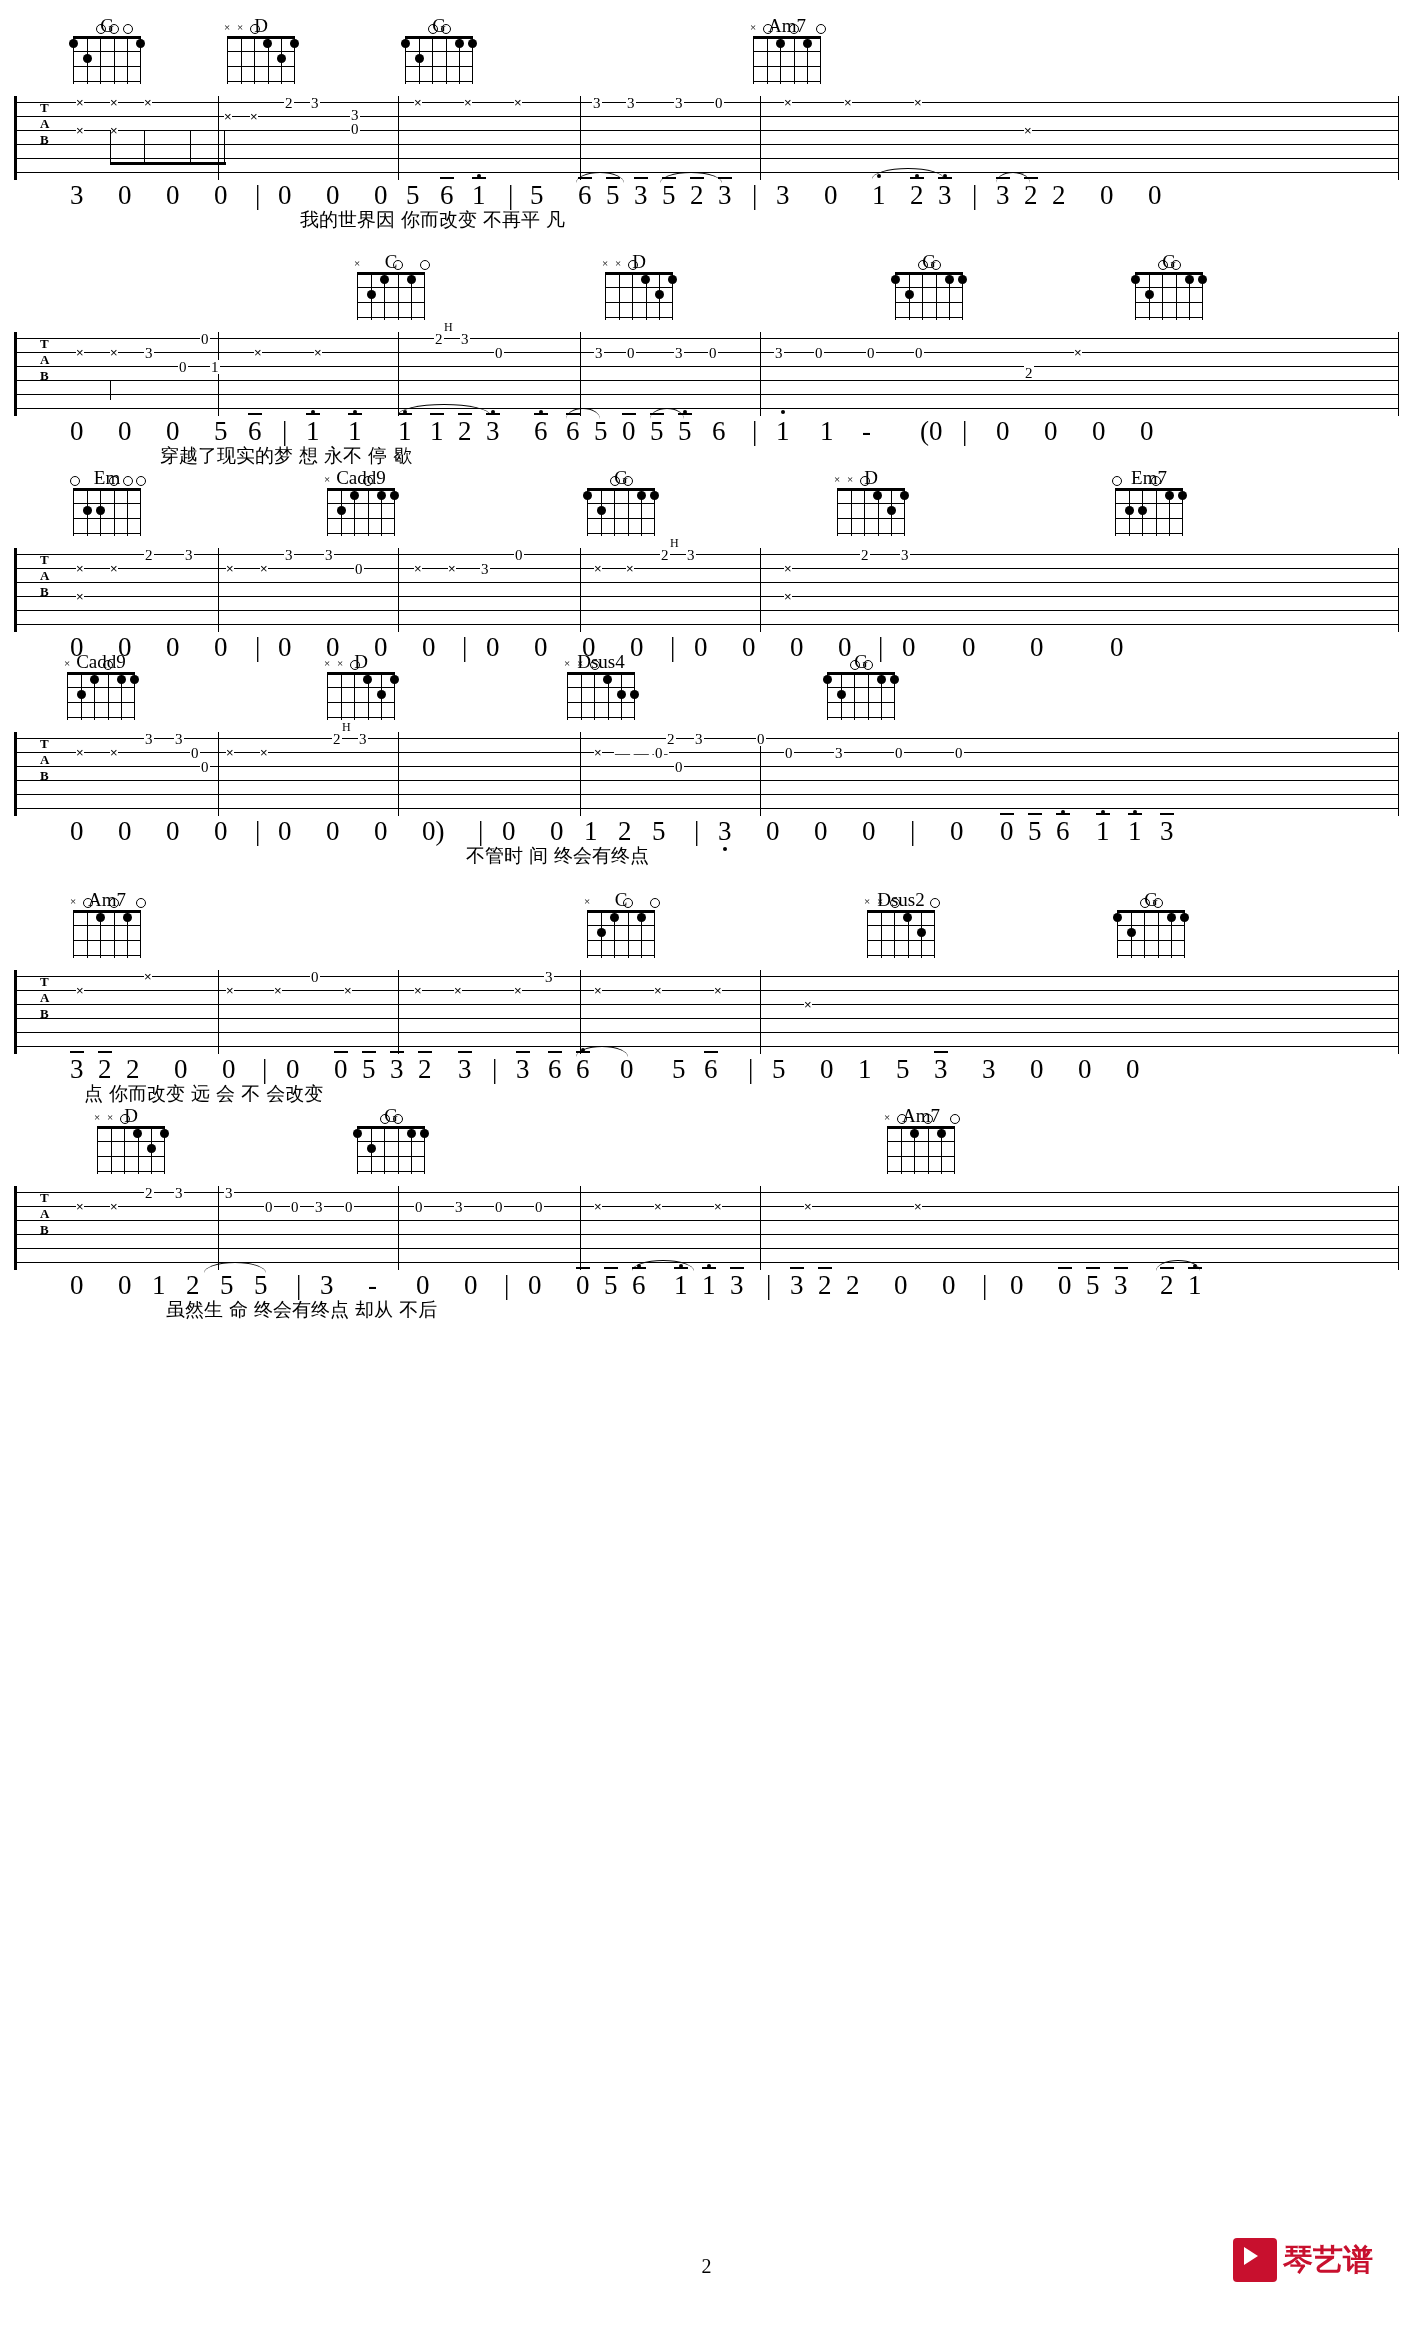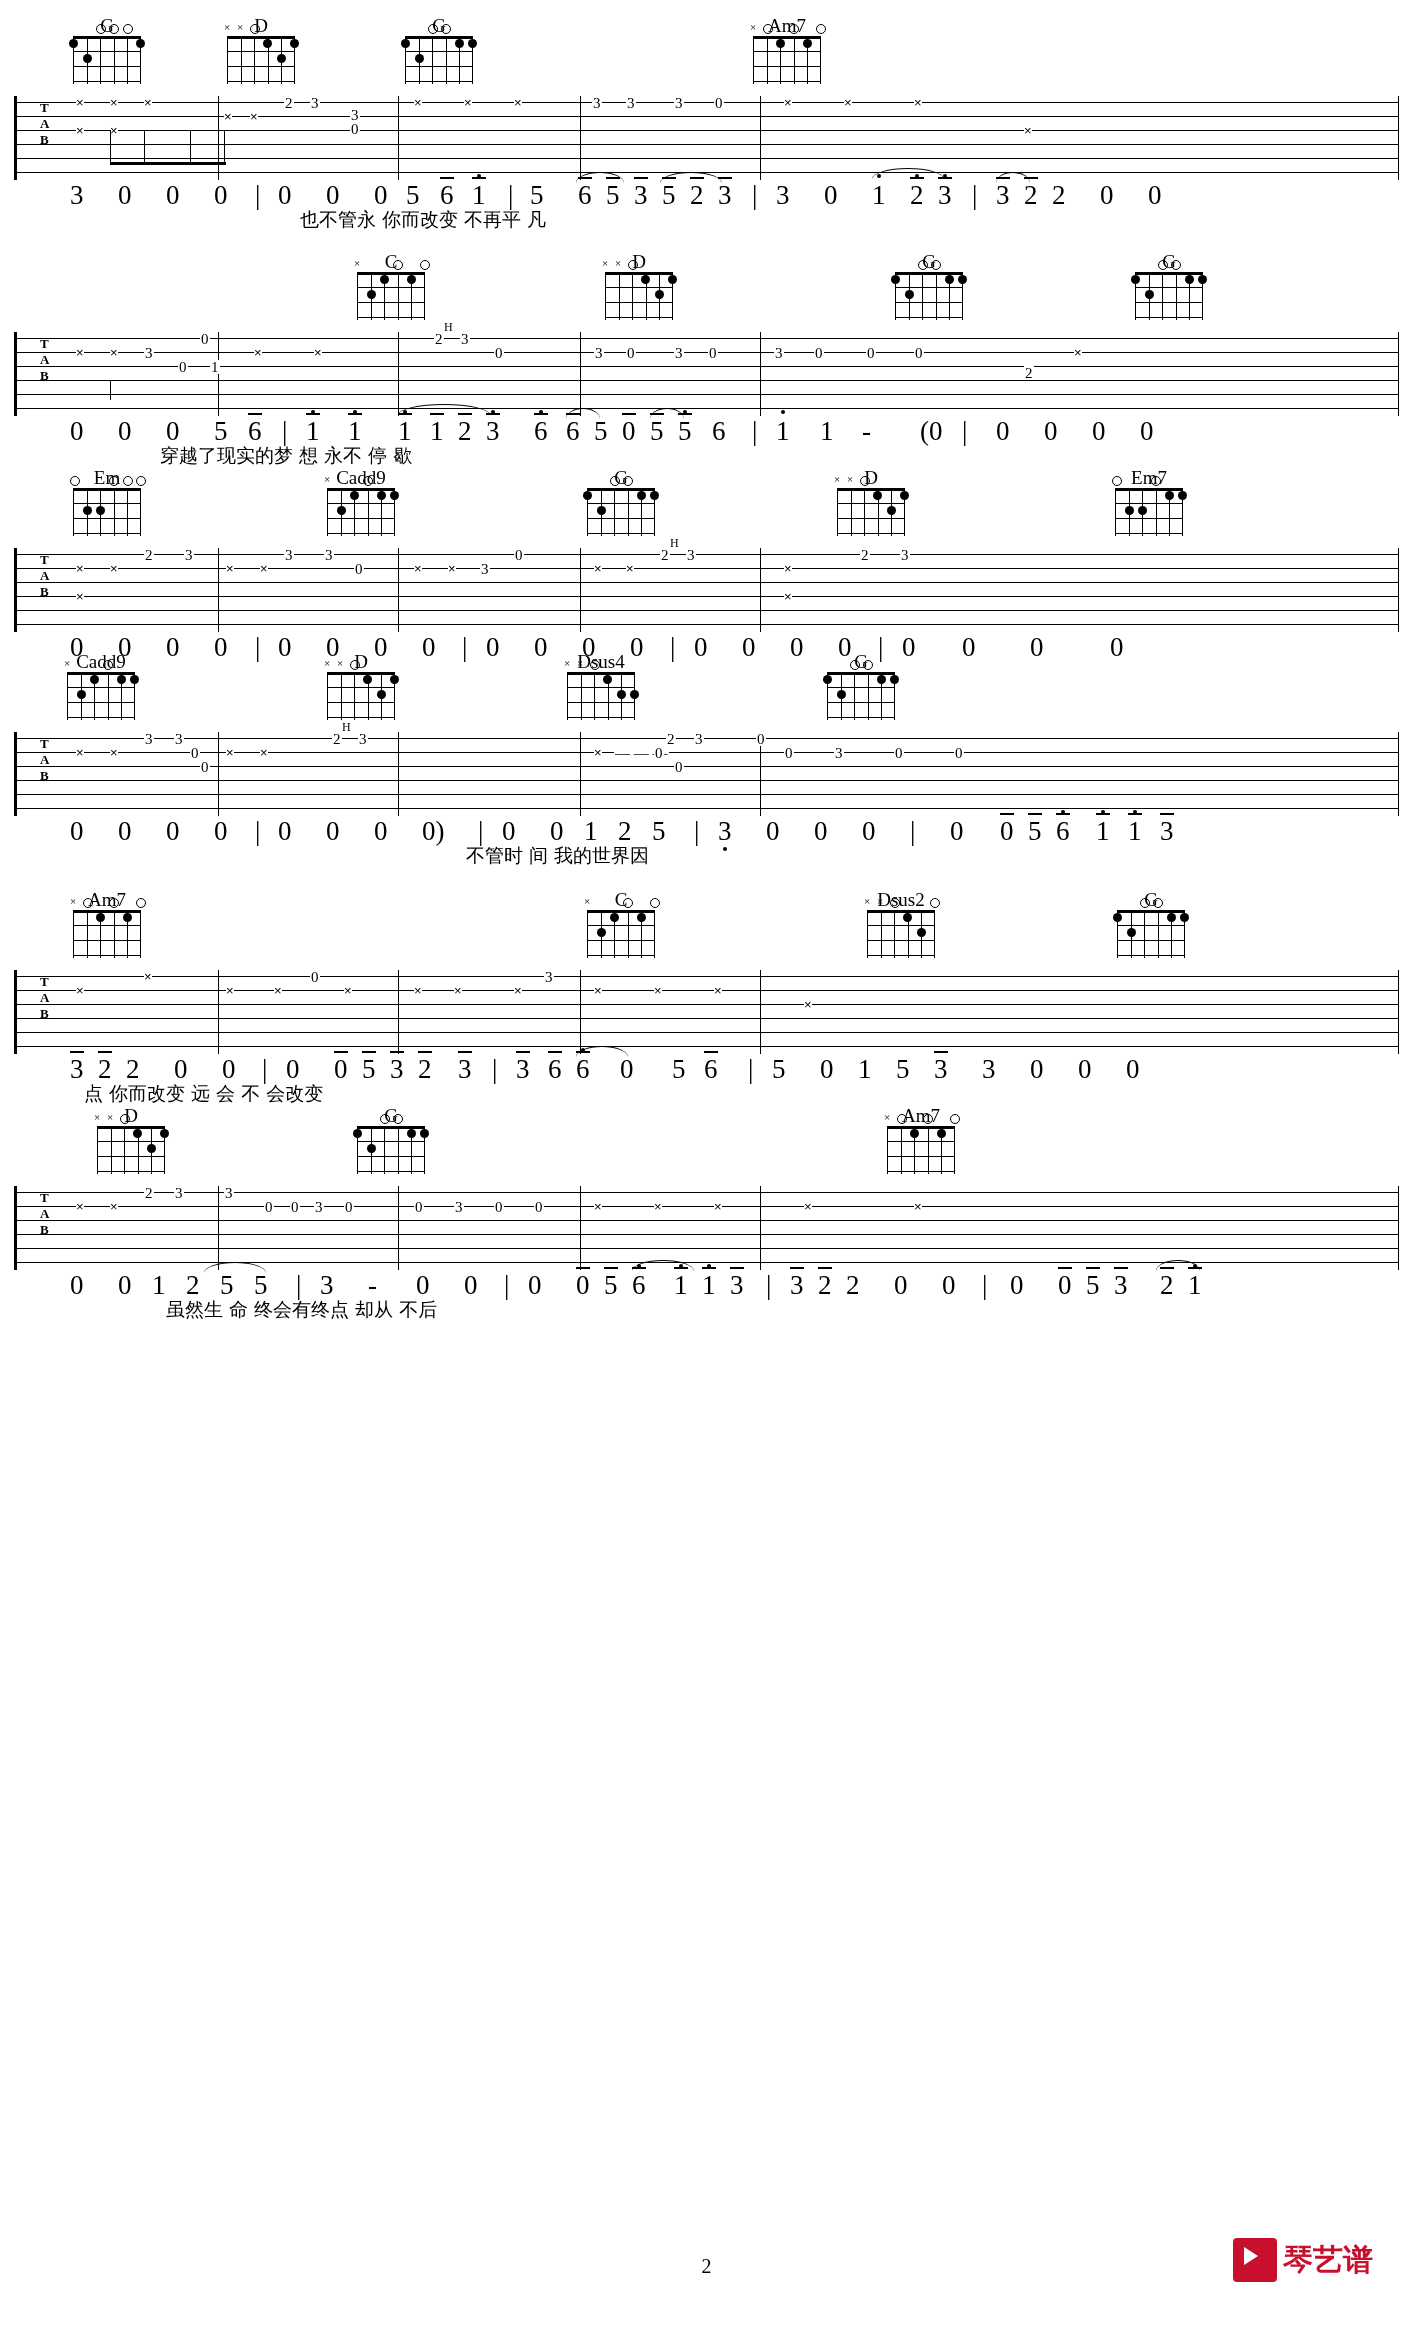--- a/index.html
+++ b/index.html
@@ -217,21 +217,21 @@
       <div class="num" style="left:996px">3<span class="ov"></span></div>
       <div class="num" style="left:1024px">2<span class="ov"></span></div>
       <div class="num" style="left:1052px">2</div>
       <div class="num" style="left:1100px">0</div>
       <div class="num" style="left:1148px">0</div>
       <div class="slur" style="left:576px;top:-8px;width:48px"></div>
       <div class="slur" style="left:660px;top:-8px;width:62px"></div>
       <div class="slur" style="left:872px;top:-12px;width:72px"></div>
       <div class="slur" style="left:996px;top:-8px;width:34px"></div>
     </div>
-    <div class="lyric" style="left:300px;top:192px">也不管永 你而改变        不再平  凡</div>
+    <div class="lyric" style="left:300px;top:192px">我的世界因 你而改变        不再平  凡</div>
   </div>
 
   <div class="system" style="position:absolute;left:0;top:252px;">
     <div class="chords" style="width:1413px;">
       <div class="chord" style="left:352px;">
         <div class="cname">C</div>
         <div class="grid">
           <div class="nut"></div>
             <div class="hline" style="top:15px"></div>
             <div class="hline" style="top:30px"></div>
@@ -716,21 +716,21 @@
       <div class="num" style="left:862px">0</div>
       <div class="bar" style="left:910px">|</div>
       <div class="num" style="left:950px">0</div>
       <div class="num" style="left:1000px">0<span class="ov"></span></div>
       <div class="num" style="left:1028px">5<span class="ov"></span></div>
       <div class="num" style="left:1056px">6<span class="ov"></span><span class="dotu"></span></div>
       <div class="num" style="left:1096px">1<span class="ov"></span><span class="dotu"></span></div>
       <div class="num" style="left:1128px">1<span class="ov"></span><span class="dotu"></span></div>
       <div class="num" style="left:1160px">3<span class="ov"></span></div>
     </div>
-    <div class="lyric" style="left:466px;top:192px">不管时 间            我的世界因</div>
+    <div class="lyric" style="left:466px;top:192px">不管时 间            终会有终点</div>
   </div>
 
   <div class="system" style="position:absolute;left:0;top:890px;">
     <div class="chords" style="width:1413px;">
       <div class="chord" style="left:68px;">
         <div class="cname">Am7</div>
         <div class="grid">
           <div class="nut"></div>
             <div class="hline" style="top:15px"></div>
             <div class="hline" style="top:30px"></div>

